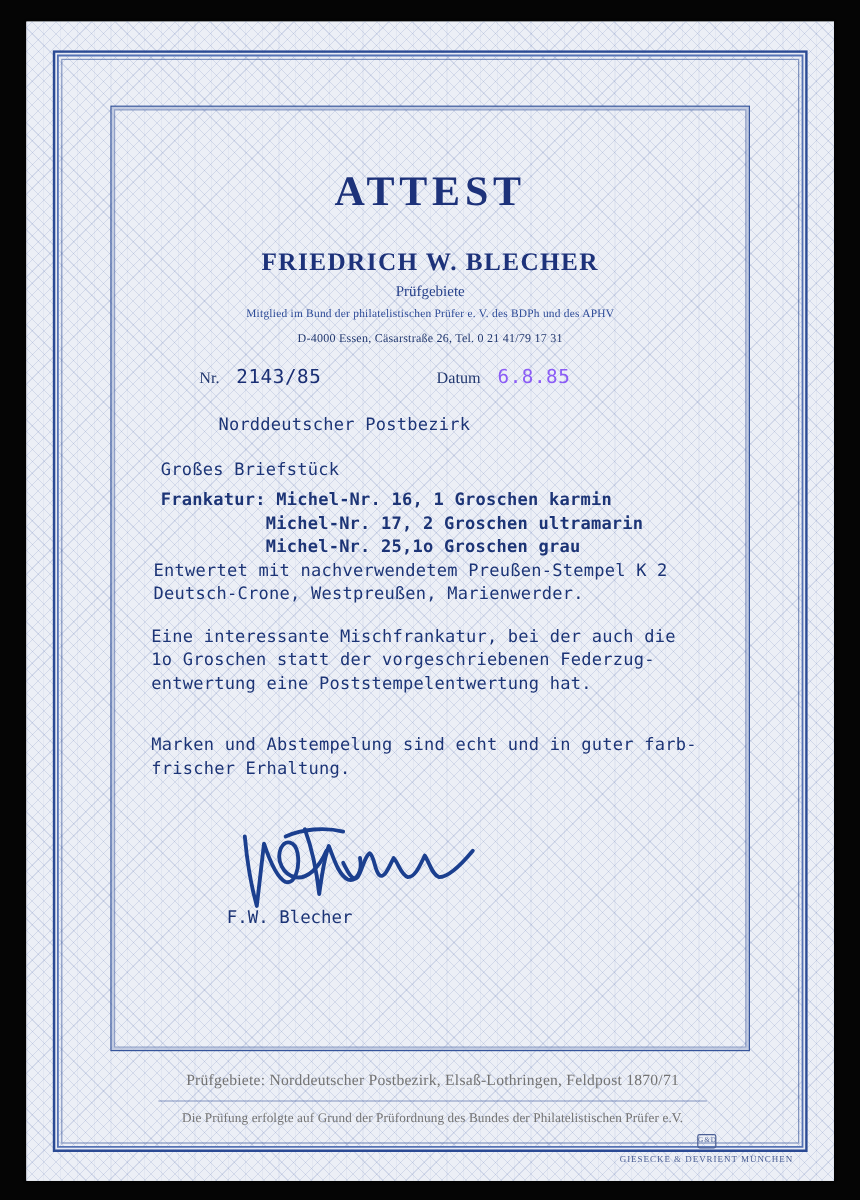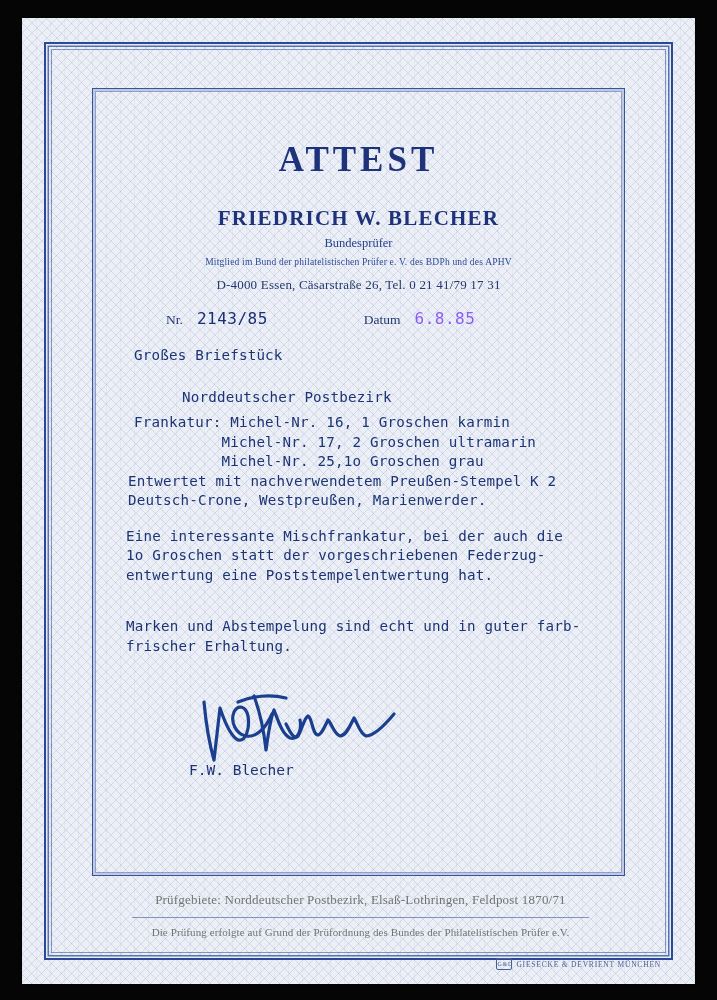--- a/index.html
+++ b/index.html
@@ -110,21 +110,21 @@
   .membership {
     text-align: center;
     font-size: 9.5px;
     margin-top: 6px;
     color: #2c4a97;
     letter-spacing: 0.2px;
   }
 
   .address {
     text-align: center;
-    font-size: 13px;
+    font-size: 10px;
     margin-top: 10px;
     color: #22386f;
     letter-spacing: 0.2px;
   }
 
   .numrow {
     display: flex;
     align-items: baseline;
     margin-top: 16px;
     font-size: 14px;
@@ -158,21 +158,21 @@
     font-family: "DejaVu Sans Mono", monospace;
     color: #1c3476;
     font-size: 14.2px;
     line-height: 19.5px;
     letter-spacing: 0.2px;
     white-space: pre;
   }
 
   .block-subject { margin-top: 22px; padding-left: 78px; }
   .block-item { margin-top: 18px; padding-left: 30px; }
-  .block-frankatur { margin-top: 6px; padding-left: 30px; }
+  .block-frankatur { margin-top: 6px; padding-left: 30px; font-weight: bold; }
   .block-cancel { padding-left: 24px; }
   .block-note { margin-top: 16px; padding-left: 22px; }
   .block-cond { margin-top: 32px; padding-left: 22px; }
 
   
   .signature-area {
     position: relative;
     margin-top: 28px;
     padding-left: 26px;
     height: 110px;
@@ -219,20 +219,21 @@
   .printer-mark {
     position: absolute;
     right: 34px;
     bottom: 14px;
     font-size: 7.5px;
     letter-spacing: 0.8px;
     color: #4b5f95;
     display: flex;
     align-items: center;
     gap: 4px;
+    flex-direction: column;
   }
   .printer-logo {
     display: inline-block;
     width: 14px;
     height: 10px;
     border: 1px solid #4b5f95;
     border-radius: 2px;
     font-size: 6px;
     line-height: 10px;
     text-align: center;
@@ -248,34 +249,34 @@
     <div class="guilloche"></div>
 
     <div class="border-outer"></div>
     <div class="border-inner"></div>
 
     <div class="content">
 
       <div class="attest-title">ATTEST</div>
 
       <div class="expert-name">FRIEDRICH W. BLECHER</div>
-      <div class="expert-role">Bundesprüfer</div>
+      <div class="expert-role">Prüfgebiete</div>
       <div class="membership">Mitglied im Bund der philatelistischen Prüfer e. V. des BDPh und des APHV</div>
       <div class="address">D-4000 Essen, Cäsarstraße 26, Tel. 0 21 41/79 17 31</div>
 
       <div class="numrow">
         <span class="lbl">Nr.</span>
         <span class="val">2143/85</span>
         <span class="lbl2">Datum</span>
         <span class="val2">6.8.85</span>
       </div>
 
+      <div class="typed block-subject">Norddeutscher Postbezirk</div>
+
       <div class="typed block-item">Großes Briefstück</div>
-
-      <div class="typed block-subject">Norddeutscher Postbezirk</div>
 
       <div class="typed block-frankatur">Frankatur: Michel-Nr. 16, 1 Groschen karmin
           Michel-Nr. 17, 2 Groschen ultramarin
           Michel-Nr. 25,1o Groschen grau</div>
 
       <div class="typed block-cancel">Entwertet mit nachverwendetem Preußen-Stempel K 2
 Deutsch-Crone, Westpreußen, Marienwerder.</div>
 
       <div class="typed block-note">Eine interessante Mischfrankatur, bei der auch die
 1o Groschen statt der vorgeschriebenen Federzug-

